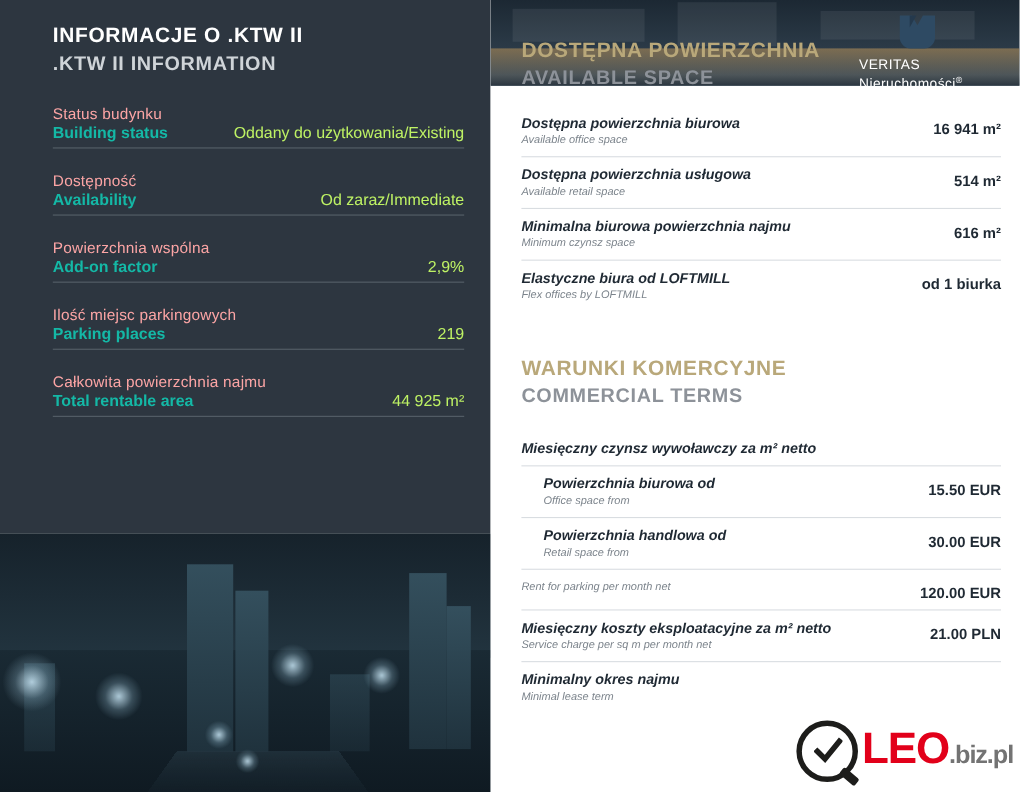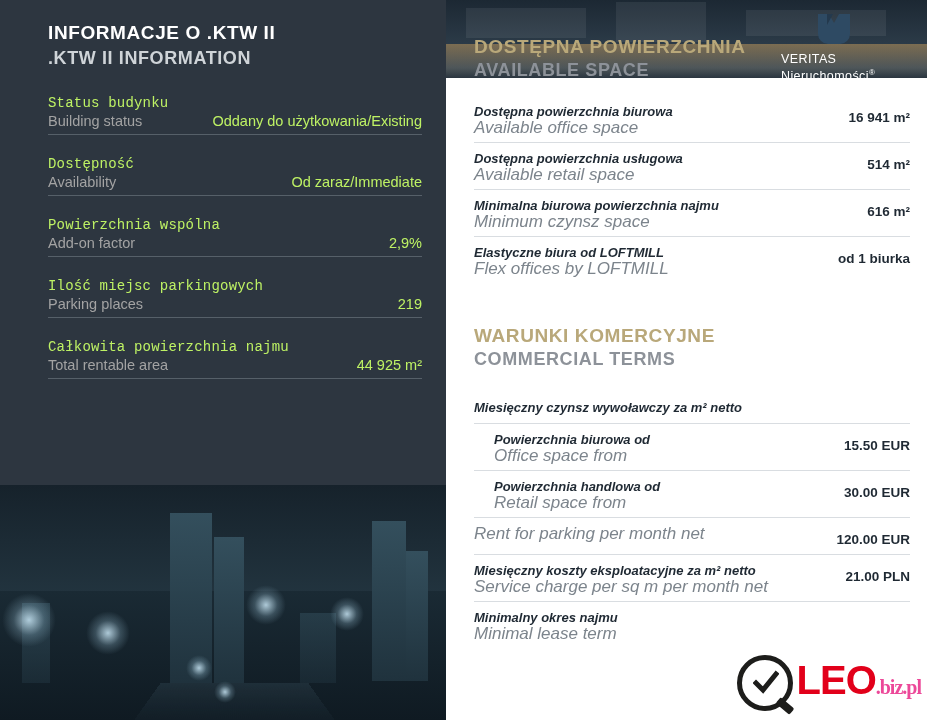--- a/index.html
+++ b/index.html
@@ -36,35 +36,35 @@
     font-weight: bold;
     letter-spacing: 0.6px;
     color: #cfd4d8;
     margin-bottom: 26px;
   }
   .row {
     margin-bottom: 21px;
   }
   .row-pl {
     font-size: 14px;
-    color: #bef264;
+    color: #fca5a5;
     margin-bottom: 2px;
     letter-spacing: 0.2px;
-    font-family: Liberation Mono, monospace;
   }
   .row-line {
     display: flex;
     justify-content: space-between;
     align-items: baseline;
     border-bottom: 1px solid #566069;
     padding-bottom: 5px;
   }
   .row-en {
     font-size: 14.5px;
-    color: #a3a3a3;
+    color: #14b8a6;
+    font-weight: bold;
   }
   .row-val {
     font-size: 14.5px;
     color: #bef264;
     text-align: right;
   }
 
   
   .photo {
     position: absolute;
@@ -158,21 +158,21 @@
     justify-content: space-between;
     align-items: flex-start;
   }
   .item.noline { border-bottom: none; }
   .item.indent { padding-left: 20px; }
   .item-labels { max-width: 300px; font-style: italic; }
   .item-pl {
     font-size: 13px; color: #1f2933; font-weight: bold; line-height: 16px;
   }
   .item-en {
-    font-size: 17px; color: #7c848c; line-height: 15px;
+    font-size: 10px; color: #7c848c; line-height: 15px;
   }
   .item-val {
     font-size: 13.5px; color: #1f2933; font-weight: bold;
     white-space: nowrap; padding-top: 6px;
   }
 
   
   .leo {
     position: absolute;
     right: 6px; bottom: 6px;
@@ -196,21 +196,21 @@
     border-radius: 2px;
   }
   .leo-check {
     position: absolute; left: 11px; top: 10px;
     width: 26px; height: 26px;
   }
   .leo-text {
     font-size: 40px; font-weight: bold; color: #e2001a;
     letter-spacing: -1px; line-height: 40px;
   }
-  .leo-text .biz { color: #ec4899; font-size: 20px; font-family: Liberation Serif, serif; }
+  .leo-text .biz { color: #737373; font-size: 23px; }
 </style>
 </head>
 <body>
 
 <div class="page">
 
   <div class="left-panel">
     <div class="left-title-pl">INFORMACJE O .KTW II</div>
     <div class="left-title-en">.KTW II INFORMATION</div>
 

